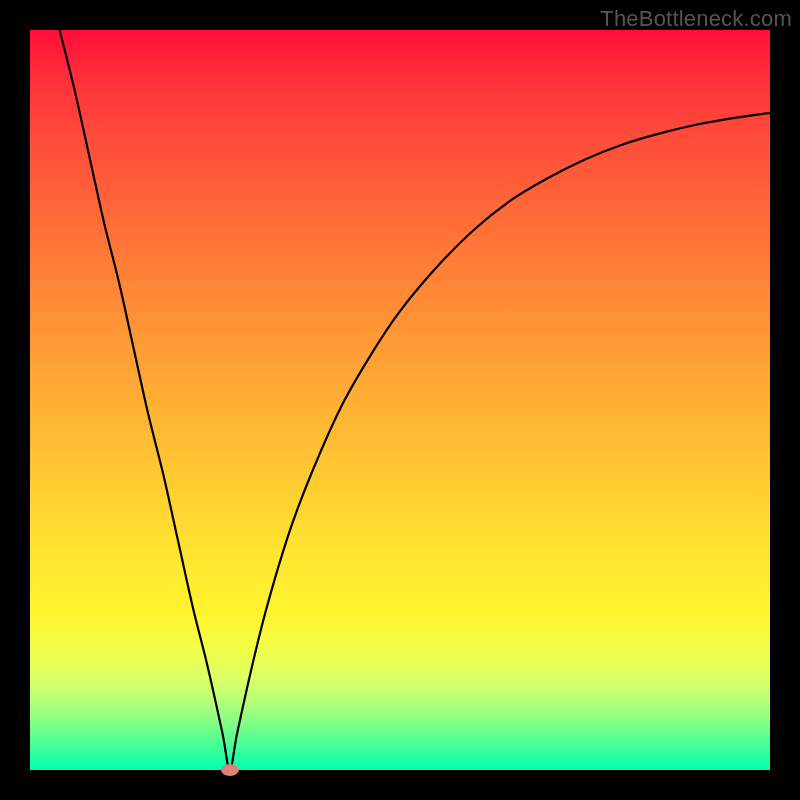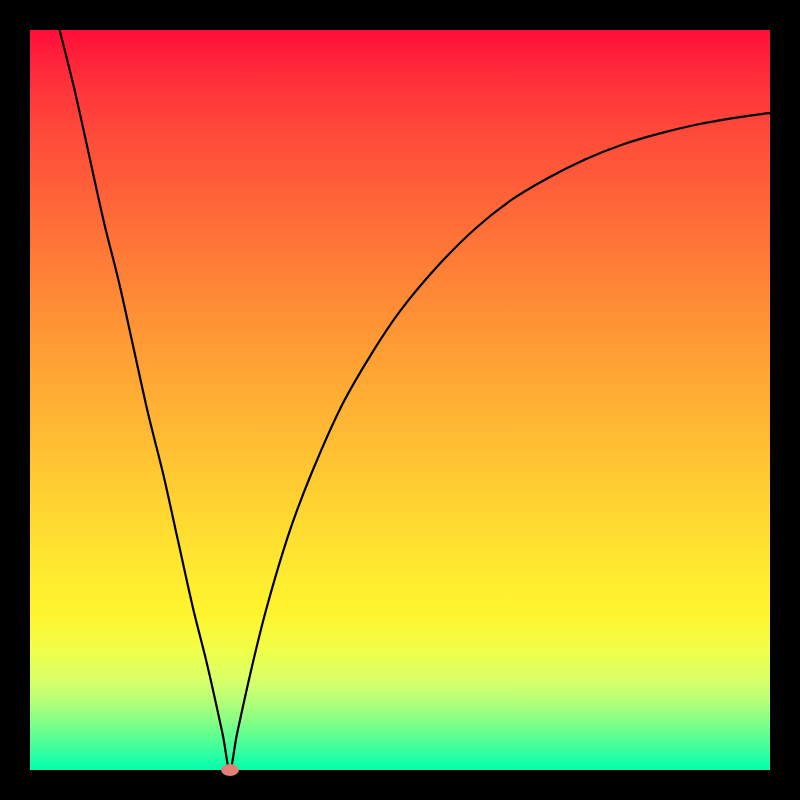--- a/index.html
+++ b/index.html
@@ -72,13 +72,14 @@
 </head>
 <body>
 
 <div class="frame">
   <div class="plot-area">
     <svg class="curve" viewBox="0 0 740 740" preserveAspectRatio="none">
       <path id="curve-path" d="M 29.6 0 C 31.968 9.471999999999989, 39.664 39.07199999999992, 44.4 59.19999999999993 C 49.135999999999996 79.32799999999995, 54.464 104.48800000000006, 59.2 125.80000000000007 C 63.93600000000001 147.11200000000008, 69.264 172.272, 74 192.39999999999998 C 78.736 212.52799999999996, 84.064 231.47199999999995, 88.8 251.59999999999997 C 93.536 271.72799999999995, 98.864 296.88800000000003, 103.60000000000001 318.20000000000005 C 108.33600000000001 339.51200000000006, 113.66400000000002 364.672, 118.4 384.8 C 123.136 404.928, 128.464 423.872, 133.2 444 C 137.93599999999998 464.128, 143.264 489.288, 148 510.6 C 152.736 531.912, 158.06400000000002 557.072, 162.8 577.2 C 167.536 597.3280000000001, 172.864 616.2719999999999, 177.6 636.4 C 182.33599999999998 656.528, 188.848 686.424, 192.4 703 C 195.952 719.576, 197.43200000000002 740, 199.8 740 C 202.168 740, 203.64800000000002 719.576, 207.20000000000002 703 C 210.752 686.424, 217.264 656.528, 222 636.4 C 226.736 616.2719999999999, 230.88000000000002 598.5120000000001, 236.8 577.2 C 242.72 555.888, 251.89600000000002 524.512, 259 503.2 C 266.104 481.888, 272.912 464.128, 281.2 444 C 289.488 423.872, 301.32800000000003 396.34400000000005, 310.8 377.40000000000003 C 320.272 358.456, 330.92800000000005 340.99199999999996, 340.40000000000003 325.59999999999997 C 349.872 310.20799999999997, 359.344 295.408, 370 281.2 C 380.656 266.99199999999996, 395.1600000000001 249.82399999999996, 407.00000000000006 236.79999999999995 C 418.84000000000003 223.77599999999995, 432.16 210.45600000000007, 444 199.80000000000007 C 455.84 189.14400000000006, 469.16 178.48799999999994, 481 170.19999999999993 C 492.84 161.91199999999992, 506.16 154.512, 518 148 C 529.84 141.488, 543.16 134.828, 555 129.5 C 566.84 124.17200000000001, 580.16 118.84400000000004, 592 114.70000000000005 C 603.84 110.55600000000005, 617.16 106.79680000000002, 629 103.60000000000002 C 640.84 100.40320000000003, 654.16 97.20640000000002, 666 94.72000000000003 C 677.84 92.23360000000004, 691.16 89.95440000000006, 703 88.06000000000006 C 714.84 86.16560000000005, 734.08 83.70880000000001, 740 82.88" fill="none" stroke="#000" stroke-width="2.2" stroke-linejoin="round" stroke-linecap="round"></path>
     </svg>
     <div id="minpt" class="minpoint" style="left: 199.8px; top: 740px;"></div>
   </div>
+  <div class="watermark">TheBottleneck.com</div>
 </div>
 
 </body></html>

